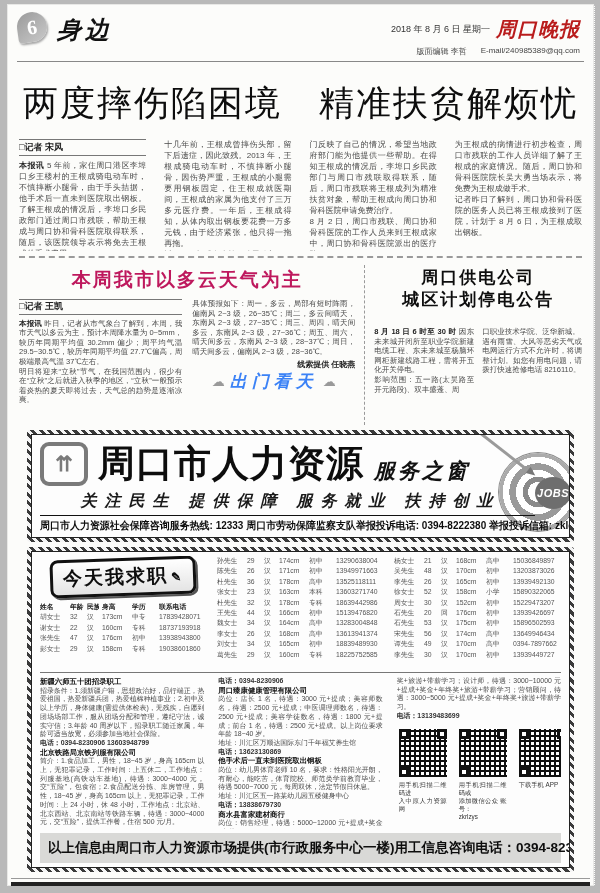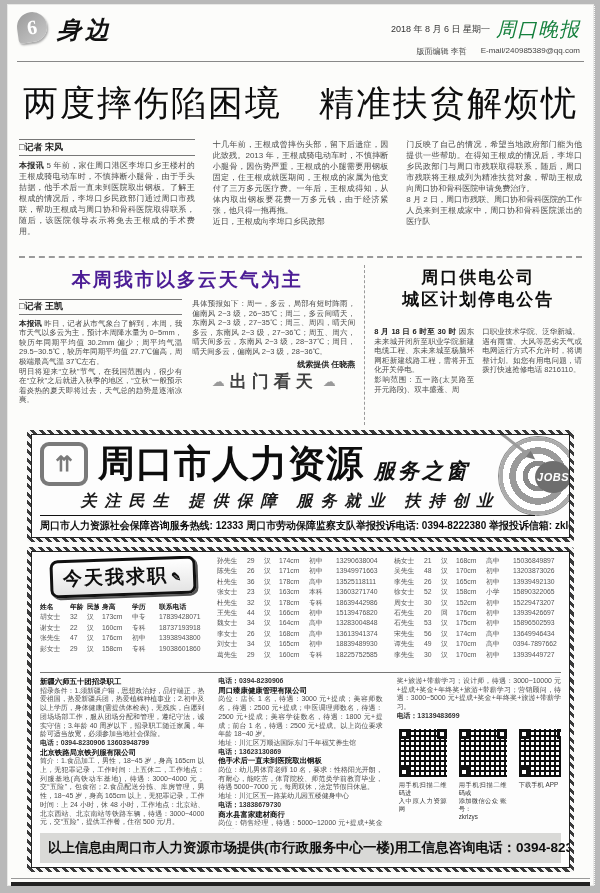--- a/index.html
+++ b/index.html
@@ -23,22 +23,22 @@
     color:#fff;font-size:20px;font-weight:bold;font-family:"Liberation Serif",serif;
     transform:rotate(-8deg);box-shadow:1px 2px 2px #aaa;
   }
   .section-name{
     font-family:"Liberation Serif",serif;font-weight:900;font-style:italic;
     font-size:24px;letter-spacing:4px;color:#111;margin-top:2px;
   }
   .hdr-right{text-align:right;margin-top:4px;}
   .hdr-l1{font-size:9px;color:#333;display:flex;align-items:center;justify-content:flex-end;gap:6px;}
   .paper-logo{
-    font-family:"Liberation Serif",serif;font-weight:400;font-style:italic;
-    font-size:20px;color:#15803d;letter-spacing:1px;
+    font-family:"Liberation Serif",serif;font-weight:700;font-style:italic;
+    font-size:20px;color:#b91c1c;letter-spacing:1px;
   }
   .hdr-l2{font-size:8px;color:#444;margin-top:3px;display:flex;gap:14px;justify-content:flex-end;}
   .rule{border-top:1px solid #888;margin:2px 10px 0;}
   
   .headline{
     text-align:center;font-size:35px;font-weight:400;color:#0d0d0d;
     letter-spacing:2px;margin:18px 6px 12px;font-family:"Liberation Sans",sans-serif;
   }
   
   .lead-cols{display:flex;gap:18px;padding:0 12px;height:112px;overflow:hidden;}
@@ -46,29 +46,29 @@
   .byline{
     border-top:1px solid #777;border-bottom:1px solid #777;
     font-weight:bold;font-size:9px;color:#222;padding:2px 0;margin-bottom:4px;
   }
   .lead-cols p,.wcol p,.pcol p{margin:0;white-space:pre-line;}
   .lede{font-weight:bold;color:#222;}
   .dashed-rule{border-top:2px dashed #9a9a9a;margin:5px 12px;}
   
   .middle{display:flex;padding:2px 12px 0;height:160px;overflow:hidden;}
   .weather{flex:1.62;}
-  .weather h2{margin:2px 0 6px;font-size:19px;text-align:center;letter-spacing:2px;color:#4c1d95;}
+  .weather h2{margin:2px 0 6px;font-size:19px;text-align:center;letter-spacing:2px;color:#be185d;}
   .w-cols{display:flex;gap:10px;}
   .wcol{flex:1;font-size:7.5px;line-height:9.6px;color:#4a4a4a;text-align:justify;}
   .credit{text-align:right;font-weight:bold;font-size:8px;color:#222;margin-top:3px;}
   .cartoon{display:flex;align-items:center;justify-content:center;gap:5px;margin-top:8px;color:#888;}
   .cloud{font-size:13px;color:#999;}
   .cartoon-title{
-    font-family:"Liberation Serif",serif;font-weight:900;
-    font-size:17px;letter-spacing:5px;color:#404040;
+    font-family:"Liberation Serif",serif;font-weight:900;font-style:italic;
+    font-size:17px;letter-spacing:5px;color:#3b82f6;
   }
   .vdash{border-left:1px dashed #999;margin:0 9px;}
   .power{flex:1;}
   .power h2{margin:2px 0 16px;font-size:17px;text-align:center;line-height:22px;letter-spacing:2px;color:#0d0d0d;}
   .p-cols{display:flex;gap:8px;}
   .pcol{flex:1;font-size:7.5px;line-height:9.6px;color:#4a4a4a;text-align:justify;}
   .time-lead{font-weight:bold;color:#222;}
   
   .fancy{
     margin:5px 20px 0;padding:4px;
@@ -83,21 +83,21 @@
     display:flex;align-items:center;justify-content:center;color:#7a7a7a;
     font-size:21px;font-weight:900;flex:none;
   }
   .hr-logo::before{content:"⇈";}
   .banner-title{font-size:37px;font-weight:900;color:#0d0d0d;letter-spacing:1px;white-space:nowrap;}
   .banner-sub{
     font-family:"Liberation Serif",serif;font-weight:900;font-style:italic;
     font-size:21px;letter-spacing:3px;white-space:nowrap;margin-top:14px;color:#111;
   }
   .dart{
-    position:absolute;right:-8px;top:2px;width:78px;height:78px;border-radius:50%;
+    position:absolute;right:-8px;top:18px;width:78px;height:78px;border-radius:50%;
     background:radial-gradient(circle,#fff 0 18%,#8a8a8a 18% 28%,#fff 28% 40%,#9a9a9a 40% 52%,#fff 52% 64%,#ababab 64% 76%,#fff 76% 88%,#bbb 88% 100%);
     box-shadow:0 0 0 1px #888;
   }
   .dart .jobs{
     position:absolute;right:6px;top:24px;width:36px;height:32px;border-radius:50%;
     background:#6e6e6e;color:#fff;font-weight:900;font-size:11px;font-style:italic;
     display:flex;align-items:center;justify-content:center;letter-spacing:.5px;
   }
   .dart .shaft{position:absolute;left:-26px;top:-2px;width:64px;height:3px;background:#9a9a9a;transform:rotate(38deg);}
   .dart .shaft::after{content:"";position:absolute;right:-6px;top:-3px;border-left:9px solid #777;border-top:4px solid transparent;border-bottom:4px solid transparent;}
@@ -185,20 +185,24 @@
       <div class="byline">□记者 宋风</div>
       <p><b class="lede">本报讯 </b><span>5 年前，家住周口港区李埠口乡王楼村的王根成骑电动车时，不慎摔断小腿骨，由于手头拮据，他手术后一直未到医院取出钢板。了解王根成的情况后，李埠口乡民政部门通过周口市残联，帮助王根成与周口协和骨科医院取得联系，随后，该医院领导表示将免去王根成的手术费用。</span></p>
     </div>
     <div class="col">
         <p>十几年前，王根成曾摔伤头部，留下后遗症，因此致残。2013 年，王根成骑电动车时，不慎摔断小腿骨，因伤势严重，王根成的小腿需要用钢板固定，住王根成就医期间，王根成的家属为他支付了三万多元医疗费。一年后，王根成得知，从体内取出钢板要花费一万多元钱，由于经济紧张，他只得一拖再拖。
 近日，王根成向李埠口乡民政部</p>
       </div>
     <div class="col">
         <p>门反映了自己的情况，希望当地政府部门能为他提供一些帮助。在得知王根成的情况后，李埠口乡民政部门与周口市残联取得联系，随后，周口市残联将王根成列为精准扶贫对象，帮助王根成向周口协和骨科医院申请免费治疗。
 8 月 2 日，周口市残联、周口协和骨科医院的工作人员来到王根成家中，周口协和骨科医院派出的医疗队</p>
+      </div>
+    <div class="col">
+        <p>为王根成的病情进行初步检查，周口市残联的工作人员详细了解了王根成的家庭情况。随后，周口协和骨科医院院长吴大勇当场表示，将免费为王根成做手术。
+记者昨日了解到，周口协和骨科医院的医务人员已将王根成接到了医院，计划于 8 月 6 日，为王根成取出钢板。</p>
       </div>
   </div>
   <div class="dashed-rule"></div>
 
   <div class="middle">
     <div class="weather">
       <h2>本周我市以多云天气为主</h2>
       <div class="w-cols">
         <div class="wcol">
           <div class="byline">□记者 王凯</div>

